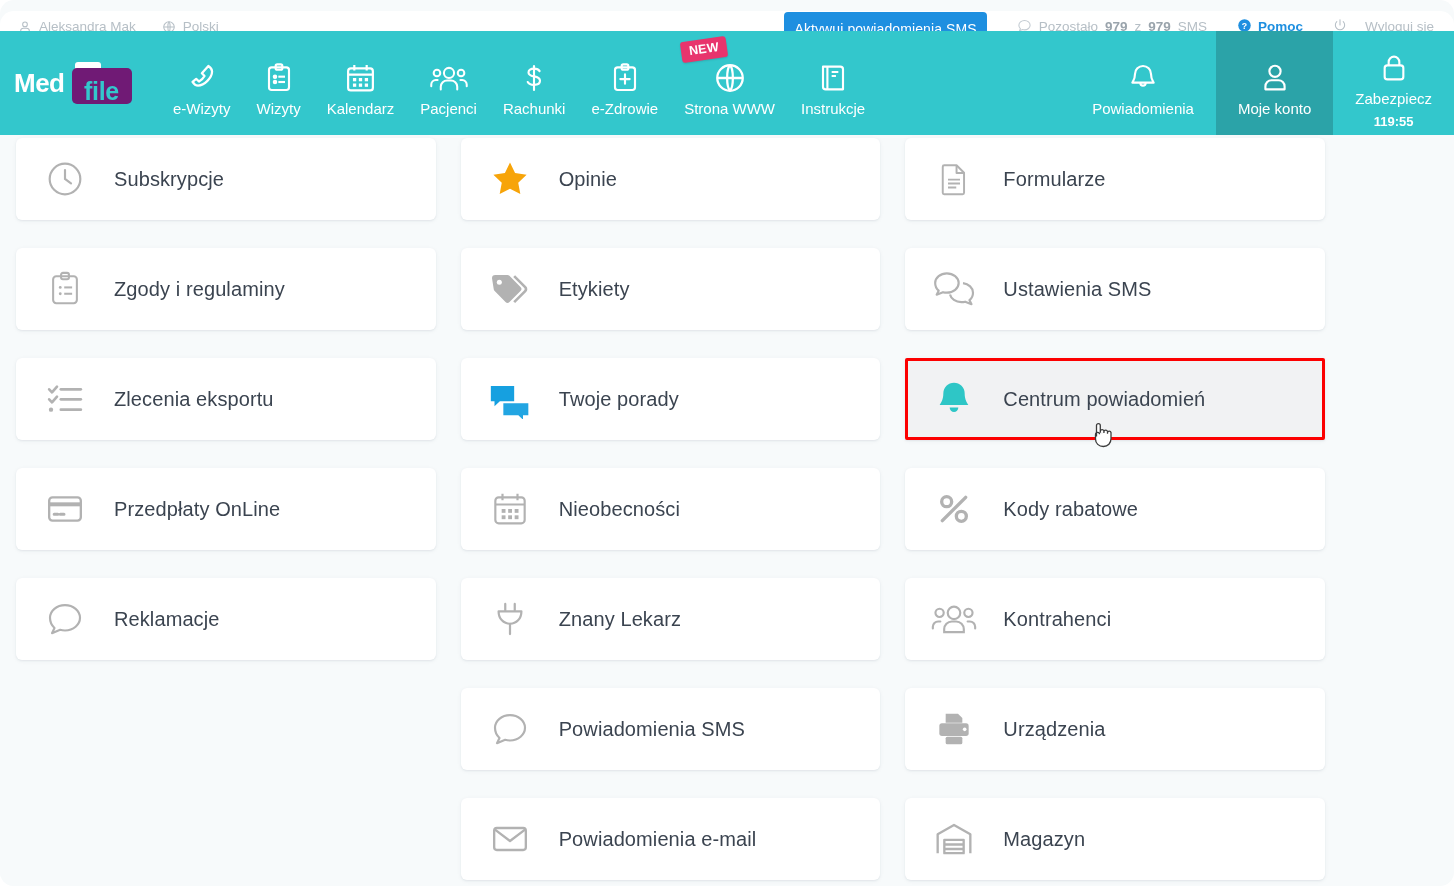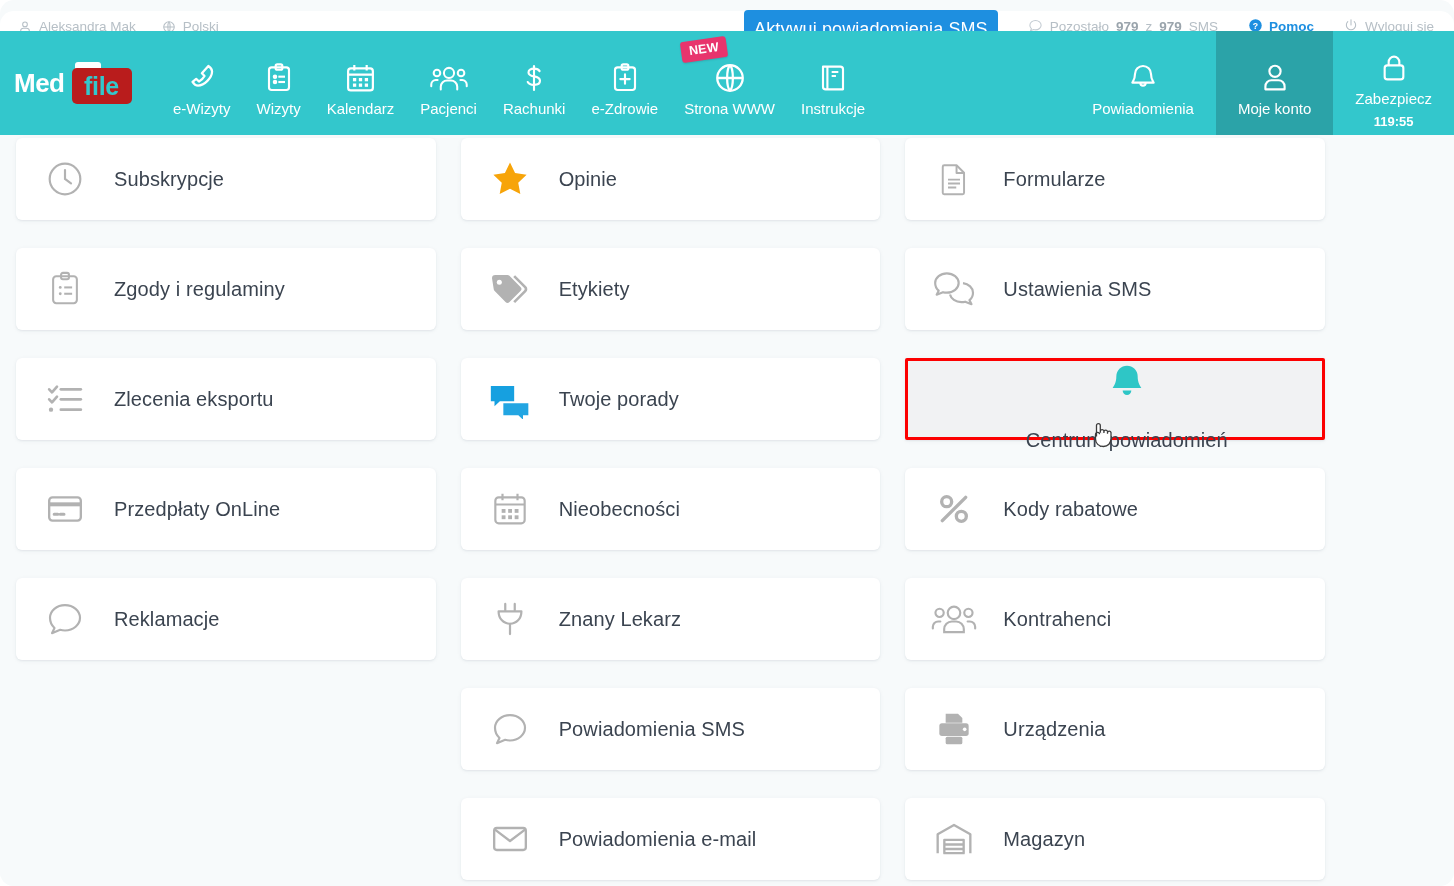--- a/index.html
+++ b/index.html
@@ -30,28 +30,28 @@
   }
   .topbar-left { display: flex; align-items: center; padding-left: 18px; gap: 26px; }
   .tb-item { display: flex; align-items: center; gap: 7px; color: #b6bfc6; white-space: nowrap; }
   .tb-item svg { display: block; }
   .topbar-right {
     margin-left: auto; display: flex; align-items: center;
     gap: 30px; padding-right: 20px;
   }
   .sms-badge {
     background: #1e8fe0; color: #fff;
-    font-size: 18px; font-weight: 400;
+    font-size: 14px; font-weight: 400;
     padding: 9px 10px 4px; border-radius: 4px;
     white-space: nowrap; letter-spacing: .1px;
   }
   .tb-remaining { color: #b6bfc6; display: flex; align-items: center; gap: 7px; white-space: nowrap; }
   .tb-remaining b { color: #9aa4ac; font-weight: 700; }
   .tb-help { color: #1e8fe0; font-weight: 700; display: flex; align-items: center; gap: 6px; white-space: nowrap; }
-  .tb-logout { color: #b6bfc6; display: flex; align-items: center; gap: 7px; white-space: nowrap; }
+  .tb-logout { color: #b6bfc6; display: flex; align-items: center; gap: 18px; white-space: nowrap; }
 
   
   .nav {
     position: absolute; top: 31px; left: 0;
     width: 1454px; height: 104px;
     background: #33c7cc;
     display: flex; align-items: stretch;
   }
   .logo {
     display: flex; align-items: center; gap: 7px;
@@ -65,23 +65,23 @@
   .logo-folder {
     position: relative; width: 60px; height: 42px;
   }
   .logo-folder .tab {
     position: absolute; top: 0; left: 3px;
     width: 26px; height: 8px; background: #fff;
     border-radius: 3px 3px 0 0;
   }
   .logo-folder .body {
     position: absolute; top: 6px; left: 0;
-    width: 60px; height: 36px; background: #b91c1c;
+    width: 60px; height: 36px; background: #701a75;
     border-radius: 5px;
-    display: flex; align-items: center; justify-content: center;
+    display: flex; align-items: flex-end; justify-content: center;
   }
   .logo-file {
     color: #33c7cc; font-size: 25px; font-weight: 700;
     letter-spacing: -.3px; line-height: 1; margin-top: 1px;
   }
   .nav-items { display: flex; align-items: stretch; }
   .nav-item {
     position: relative;
     display: flex; flex-direction: column;
     align-items: center; justify-content: center;
@@ -136,21 +136,20 @@
   }
   .card .c-lbl {
     font-size: 20px; color: #3b4450;
     letter-spacing: .1px;
   }
   .card.highlighted {
     background: #f1f2f3;
     border: 3px solid #fc0000;
     border-radius: 2px;
     padding-left: 23px;
-    flex-direction: column;
   }
   .icon-star { color: #f7a409; }
   .icon-blue { color: #16a0e0; }
   .icon-teal { color: #2ec6c6; }
 
   
   .cursor {
     position: absolute;
     left: 1088px; top: 420px;
     width: 26px; height: 32px;

